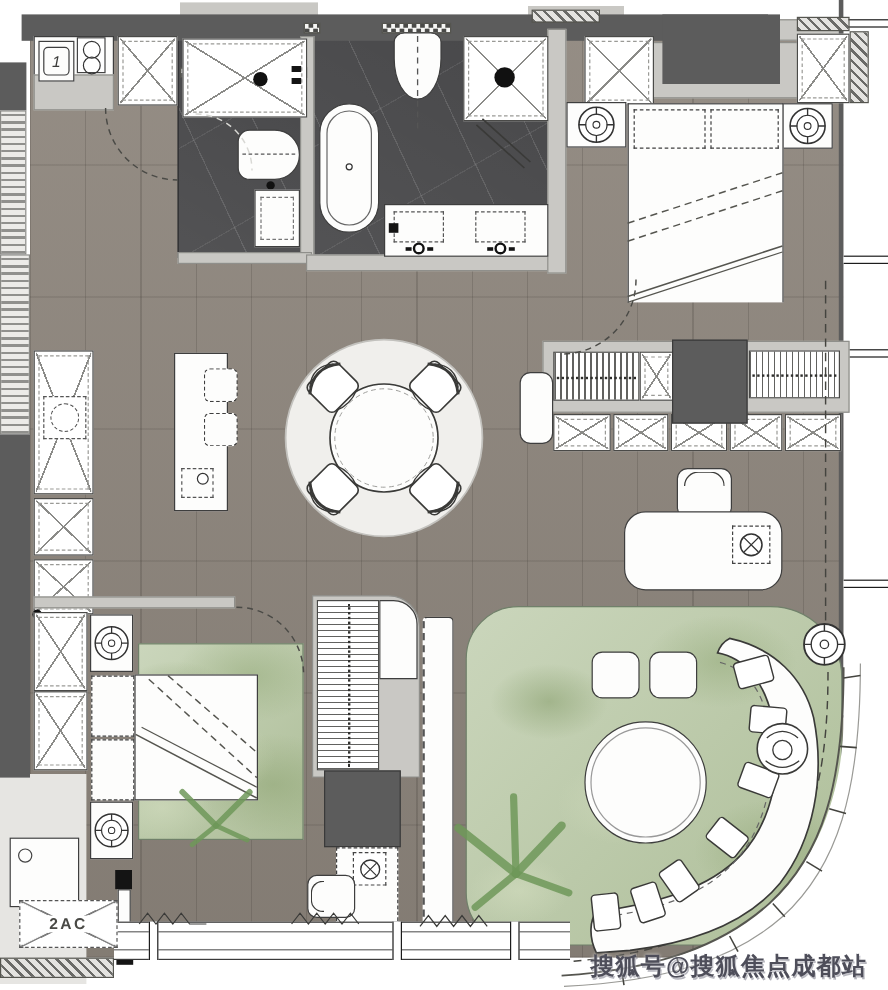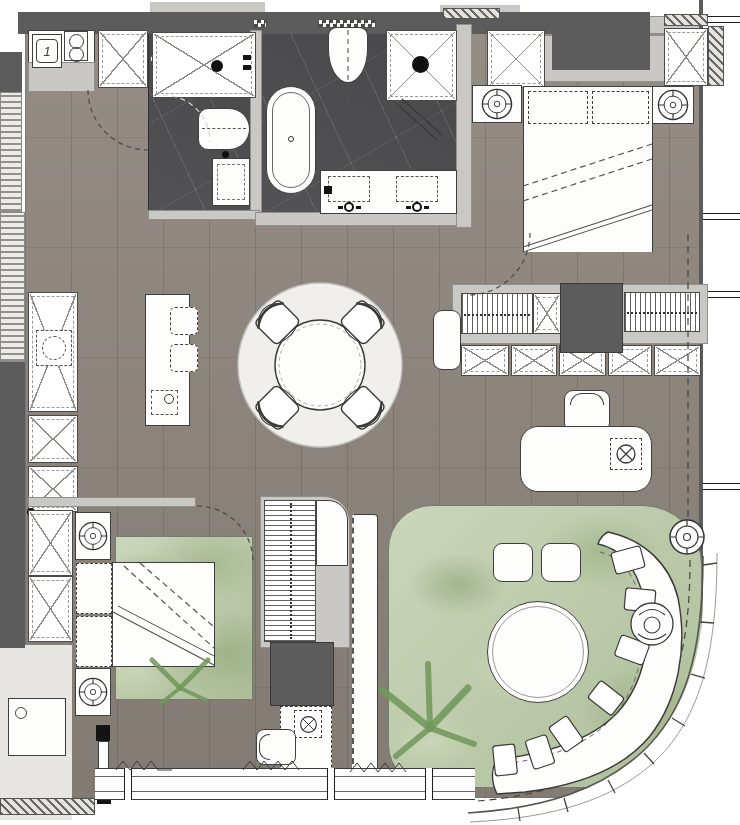--- a/index.html
+++ b/index.html
@@ -276,20 +276,25 @@
     <div style="position:absolute;left:0;right:0;bottom:7px;height:1px;background:#666;"></div>
   </div>
   <div class="abs post" style="left:124px;top:768px;width:8px;height:32px;"></div>
   <div class="abs post" style="left:327px;top:768px;width:8px;height:32px;"></div>
   <div class="abs post" style="left:425px;top:768px;width:8px;height:32px;"></div>
   <div class="abs hatch" style="left:0;top:798px;width:95px;height:17px;"></div>
   <div class="abs w" style="left:8px;top:698px;width:58px;height:58px;">
     <div style="position:absolute;left:6px;top:8px;width:10px;height:10px;border:1.4px solid #444;border-radius:50%;"></div>
   </div>
 
+  <div class="abs dash lampwrap" style="left:16px;top:750px;width:82px;height:40px;border:1.4px dashed #555;background:
+      linear-gradient(to top right,transparent calc(50% - .6px),#777 0 calc(50% + .6px),transparent 0),
+      linear-gradient(to bottom right,transparent calc(50% - .6px),#777 0 calc(50% + .6px),transparent 0),#fff;">
+    <span id="lbl-2ac">2AC</span>
+  </div>
 
   <svg class="abs" width="740" height="825" viewBox="0 0 740 825" style="left:0;top:0;pointer-events:none;">
 
     <path d="M703,540 L740,540 L740,825 L430,825 L430,817 L470,814 C548,809 602,788 642,752 C688,710 703,648 703,598 Z" fill="#ffffff"></path>
     <path d="M703,556 C703,652 686,712 641,753 C602,788 548,808 468,813" fill="none" stroke="#55554f" stroke-width="1.6"></path>
     <path d="M717,553 C717,660 698,722 652,764 C612,799 556,818 470,822" fill="none" stroke="#9a9a96" stroke-width="1"></path>
     <g stroke="#44443f" stroke-width="1.3">
       <path d="M703,565 L717,563"></path>
         <path d="M700,622 L714,623"></path>
         <path d="M691,674 L705,678"></path>
@@ -364,13 +369,14 @@
     </g>
 
     <g>
       <circle cx="687" cy="537" r="17" fill="#fff" stroke="#333" stroke-width="1.5"></circle>
       <circle cx="687" cy="537" r="11" fill="none" stroke="#333" stroke-width="1.1"></circle>
       <circle cx="687" cy="537" r="3.5" fill="none" stroke="#333" stroke-width="1.1"></circle>
       <path d="M687,520.5 V526 M687,548 V553.5 M670.5,537 H676 M698,537 H703.5" stroke="#333" stroke-width="1.2"></path>
     </g>
   </svg>
 
+  <div class="abs" id="watermark" style="left:492px;top:792px;">搜狐号@搜狐焦点成都站</div>
 </div>
 
 </body></html>

